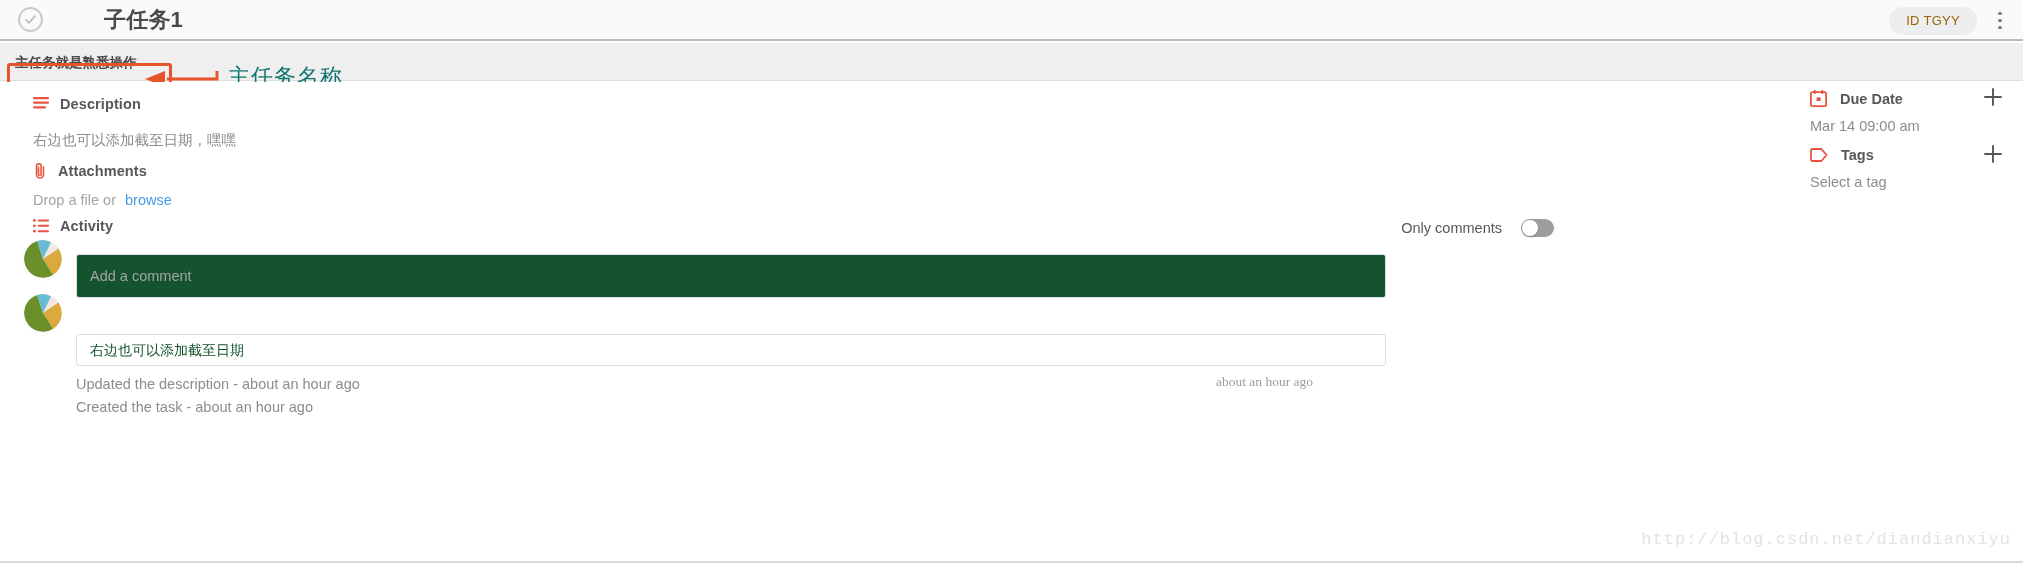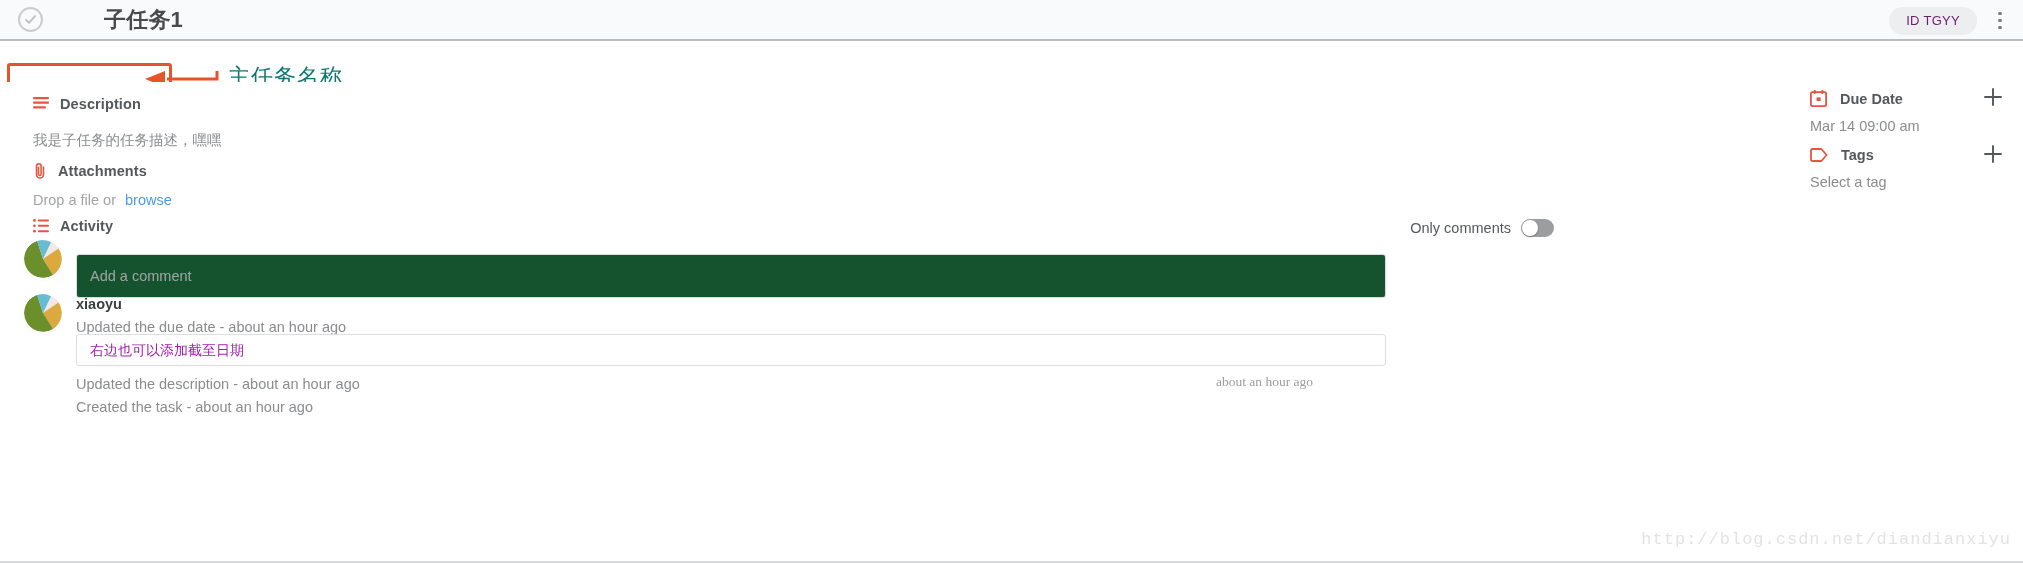--- a/index.html
+++ b/index.html
@@ -45,21 +45,21 @@
     white-space: nowrap;
   }
   .hdr-right {
     position: absolute;
     right: 12px; top: 0;
     height: 41px;
     display: flex; align-items: center;
   }
   .id-badge {
     background: #edeeef;
-    color: #701a75;
+    color: #a16207;
     border-radius: 14px;
     font-size: 13px;
     padding: 6px 17px 7px;
     letter-spacing: .3px;
     white-space: nowrap;
     text-align: center;
   }
   .kebab {
     margin-left: 16px; margin-right: 4px;
     display: flex; flex-direction: column;
@@ -137,21 +137,21 @@
     position: absolute; left: 33px; top: 110px;
     font-size: 14.5px; color: #a2a4a6;
     white-space: nowrap;
   }
   .att-drop .browse { color: #4a9ae8; margin-left: 9px; cursor: pointer; }
 
   .act-head { position: absolute; left: 33px; top: 136px; }
 
   .only-comments {
     position: absolute; right: 236px; top: 137px;
-    display: flex; align-items: center; gap: 10px;
+    display: flex; align-items: center; gap: 19px;
   }
   .only-comments .oc-lbl { font-size: 14.5px; color: #55585b; white-space: nowrap; }
   .toggle {
     width: 33px; height: 18px; border-radius: 9px;
     background: #9b9d9f; position: relative; cursor: pointer;
     flex: 0 0 auto;
   }
   .toggle .knob {
     position: absolute; left: 1px; top: 1px;
     width: 16px; height: 16px; border-radius: 50%;
@@ -193,21 +193,21 @@
   .act-bubble {
     position: absolute;
     left: 76px; top: 252px;
     width: 1310px; height: 32px;
     border: 1px solid #dcdddf;
     border-radius: 3px;
     background: #fff;
   }
   .act-bubble .txt {
     position: absolute; left: 13px; top: 7px;
-    font-size: 14px; color: #a21caf; white-space: nowrap;
+    font-size: 14px; color: #14532d; white-space: nowrap;
   }
   .bubble-time {
     position: absolute;
     left: 1216px; top: 292px;
     width: 170px;
     font-size: 13.5px; color: #9b9d9f;
     white-space: nowrap;
     font-family: Liberation Serif, serif;
   }
 
@@ -270,41 +270,44 @@
     <div class="hdr-right">
       <span class="id-badge">ID TGYY</span>
       <span class="kebab">
         <i></i>
           <i></i>
           <i></i>
       </span>
     </div>
   </div>
 
+  <div class="crumb-row">
+    <span class="crumb-text">主任务就是熟悉操作</span>
+  </div>
 
   <div class="anno-box"></div>
   <svg class="anno-arrow" viewBox="0 0 78 22">
     <path d="M74,3 L74,11 L24,11" fill="none" stroke="#e8542a" stroke-width="3"></path>
     <path d="M2,11 L22,3 L22,19 Z" fill="#e8542a"></path>
   </svg>
   <div class="anno-label">主任务名称</div>
 
   <div class="body-wrap">
 
     <div class="left-col">
 
       <div class="sec-head desc-head">
         <svg class="ico" width="16" height="14" viewBox="0 0 16 14">
           <rect x="0" y="0" width="16" height="2.2" rx="1" fill="#e8543f"></rect>
           <rect x="0" y="4.6" width="16" height="2.2" rx="1" fill="#e8543f"></rect>
           <rect x="0" y="9.2" width="13" height="2.2" rx="1" fill="#e8543f"></rect>
         </svg>
         <span class="lbl">Description</span>
       </div>
-      <div class="desc-text">我是子任务的任务描述，嘿嘿</div>
+      <div class="desc-text">右边也可以添加截至日期，嘿嘿</div>
 
       <div class="sec-head att-head">
         <svg class="ico" width="14" height="17" viewBox="0 0 14 17">
           <path d="M10.5,5 L10.5,12.5 a3.5,3.5 0 0 1 -7,0 L3.5,4 a2.3,2.3 0 0 1 4.6,0 L8.1,12.2 a1.3,1.3 0 0 1 -2.6,0 L5.5,5.4" fill="none" stroke="#e8543f" stroke-width="1.6" stroke-linecap="round"></path>
         </svg>
         <span class="lbl">Attachments</span>
       </div>
       <div class="att-drop">
         <span>Drop a file or</span><span class="browse">browse</span>
       </div>
@@ -342,24 +345,20 @@
       </div>
 
       <div class="avatar avatar-activity">
         <svg width="38" height="38" viewBox="0 0 38 38">
           <circle cx="19" cy="19" r="19" fill="#e9e3d6"></circle>
           <path d="M19,19 L19,0 A19,19 0 0 1 34.5,8.5 Z" fill="#f2e9e4"></path>
           <path d="M19,19 L34.5,8.5 A19,19 0 0 1 29,35 Z" fill="#dca93f"></path>
           <path d="M19,19 L29,35 A19,19 0 1 1 13,0.8 Z" fill="#6a8f2b"></path>
           <path d="M19,19 L13,0.8 A19,19 0 0 1 27,2.3 Z" fill="#67bcd4"></path>
         </svg>
-      </div>
-      <div class="act-entry entry1">
-        <div class="act-user">xiaoyu</div>
-        <div class="act-line">Updated the due date  -  about an hour ago</div>
       </div>
 
       <div class="act-bubble">
         <span class="txt">右边也可以添加截至日期</span>
       </div>
       <div class="bubble-time">about an hour ago</div>
 
       <div class="act-simple simple1">Updated the description  -  about an hour ago</div>
       <div class="act-simple simple2">Created the task  -  about an hour ago</div>
     </div>

